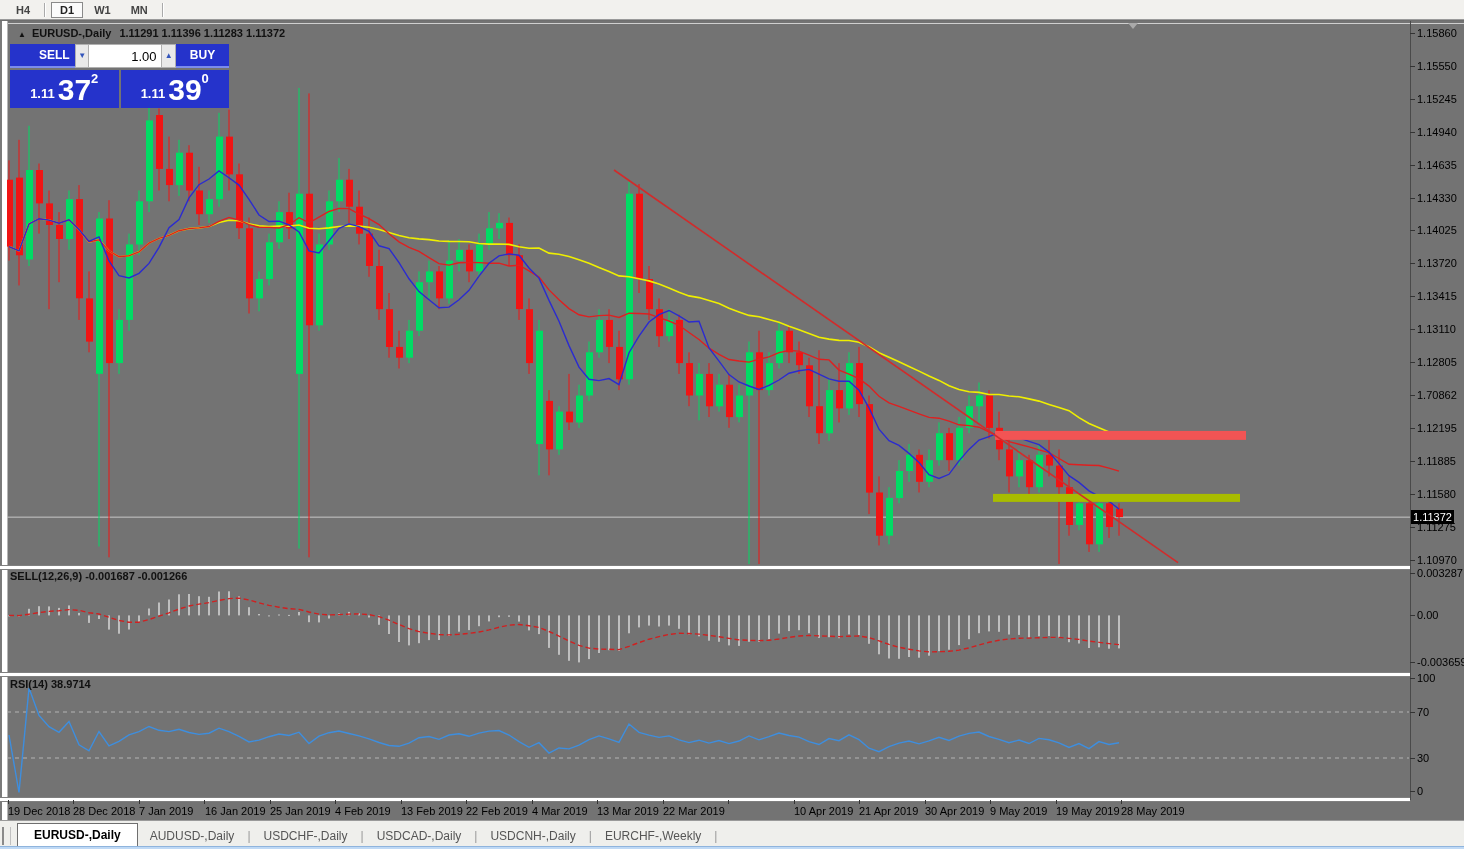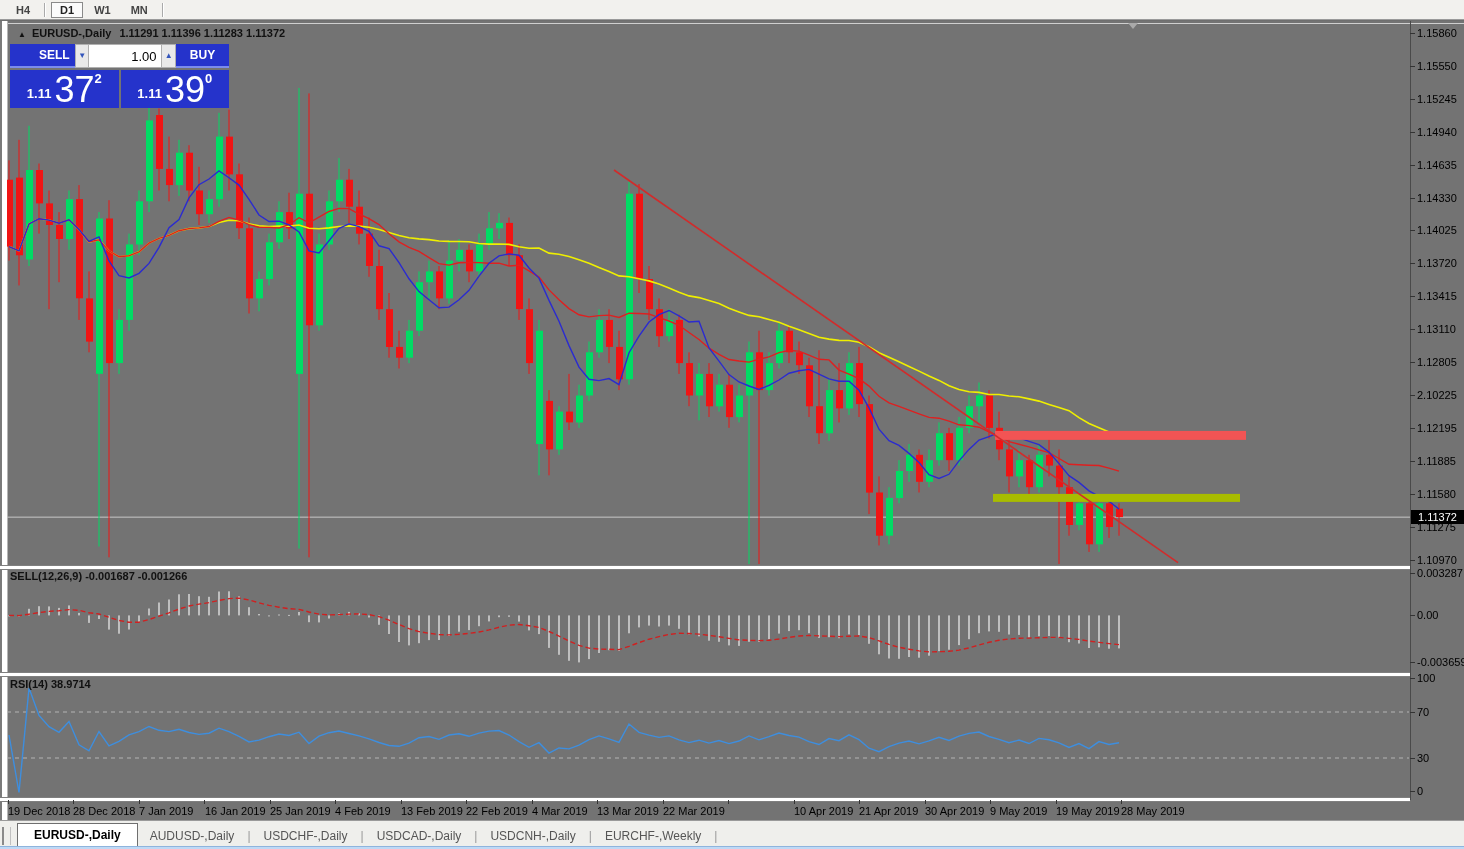--- a/index.html
+++ b/index.html
@@ -27,27 +27,27 @@
   .ocd-row1{display:flex;height:24px;}
   .btn-blue{background:#2533cb;color:#fff;border:none;font-family:"Liberation Sans",sans-serif;}
   .ocd-top{border-bottom:2px solid #7b8bec;font-size:12px;font-weight:bold;box-sizing:border-box;}
   #sell-btn{width:65px;padding-left:29px;} #buy-btn{width:58px;}
   .spin{width:16px;background:#e9e9e9;border:1px solid #b0b0b0;color:#3355bb;font-size:8px;line-height:8px;padding:0;box-sizing:border-box;}
   #vol-input{width:72px;border:1px solid #b0b0b0;border-left:none;border-right:none;
              text-align:right;font-size:13px;padding-right:5px;box-sizing:border-box;font-family:"Liberation Sans",sans-serif;}
   .ocd-row2{display:flex;margin-top:2px;height:38px;}
   .bigpx{flex:1;display:flex;align-items:flex-end;justify-content:center;padding-bottom:3px;cursor:default;}
   .bigpx .pp{font-size:13px;font-weight:bold;margin-right:3px;padding-bottom:4px;}
-  .bigpx .pb{font-size:36px;line-height:30px;font-weight:normal;}
+  .bigpx .pb{font-size:30px;line-height:30px;font-weight:bold;}
   .bigpx .ps{font-size:13px;font-weight:bold;align-self:flex-start;margin-top:1px;}
   #sell-big{margin-right:2px;}
   
   .axis-label{position:absolute;left:1417px;font-size:11px;color:#000;white-space:nowrap;}
   .axis-tick{position:absolute;left:1410px;width:5px;height:1px;background:#333;}
-  #price-badge{left:1411px;width:53px;height:14px;background:#000;color:#fff;font-size:11px;
+  #price-badge{left:1411px;width:43px;height:14px;background:#000;color:#fff;font-size:11px;
                text-align:center;line-height:14px;}
   .ind-label{position:absolute;left:10px;font-size:11px;font-weight:bold;color:#111;white-space:nowrap;}
   .date-label{position:absolute;top:805px;font-size:11px;color:#000;white-space:nowrap;}
   .date-tick{position:absolute;top:800px;width:1px;height:4px;background:#333;}
   #shift-marker{left:1128px;top:23px;width:0;height:0;border-left:5px solid transparent;
                 border-right:5px solid transparent;border-top:6px solid #a9a9a9;}
   
   #tabbar{left:0;top:820px;width:1464px;height:26px;background:#efefec;border-top:1px solid #9a9a9a;
           display:flex;align-items:flex-end;font-size:12px;}
   #tab-gutter{width:6px;height:18px;border-left:2px solid #8a8a8a;border-right:1px solid #c0c0c0;margin:0 6px 2px 2px;}
@@ -486,21 +486,21 @@
       <div class="axis-label" style="top: 224px;">1.14025</div>
       <div class="axis-tick" style="top: 263px;"></div>
       <div class="axis-label" style="top: 257px;">1.13720</div>
       <div class="axis-tick" style="top: 296px;"></div>
       <div class="axis-label" style="top: 290px;">1.13415</div>
       <div class="axis-tick" style="top: 329px;"></div>
       <div class="axis-label" style="top: 323px;">1.13110</div>
       <div class="axis-tick" style="top: 362px;"></div>
       <div class="axis-label" style="top: 356px;">1.12805</div>
       <div class="axis-tick" style="top: 395px;"></div>
-      <div class="axis-label" style="top: 389px;">2.10225</div>
+      <div class="axis-label" style="top: 389px;">1.70862</div>
       <div class="axis-tick" style="top: 428px;"></div>
       <div class="axis-label" style="top: 422px;">1.12195</div>
       <div class="axis-tick" style="top: 461px;"></div>
       <div class="axis-label" style="top: 455px;">1.11885</div>
       <div class="axis-tick" style="top: 494px;"></div>
       <div class="axis-label" style="top: 488px;">1.11580</div>
       <div class="axis-tick" style="top: 527px;"></div>
       <div class="axis-label" style="top: 521px;">1.11275</div>
       <div class="axis-tick" style="top: 560px;"></div>
       <div class="axis-label" style="top: 554px;">1.10970</div>

